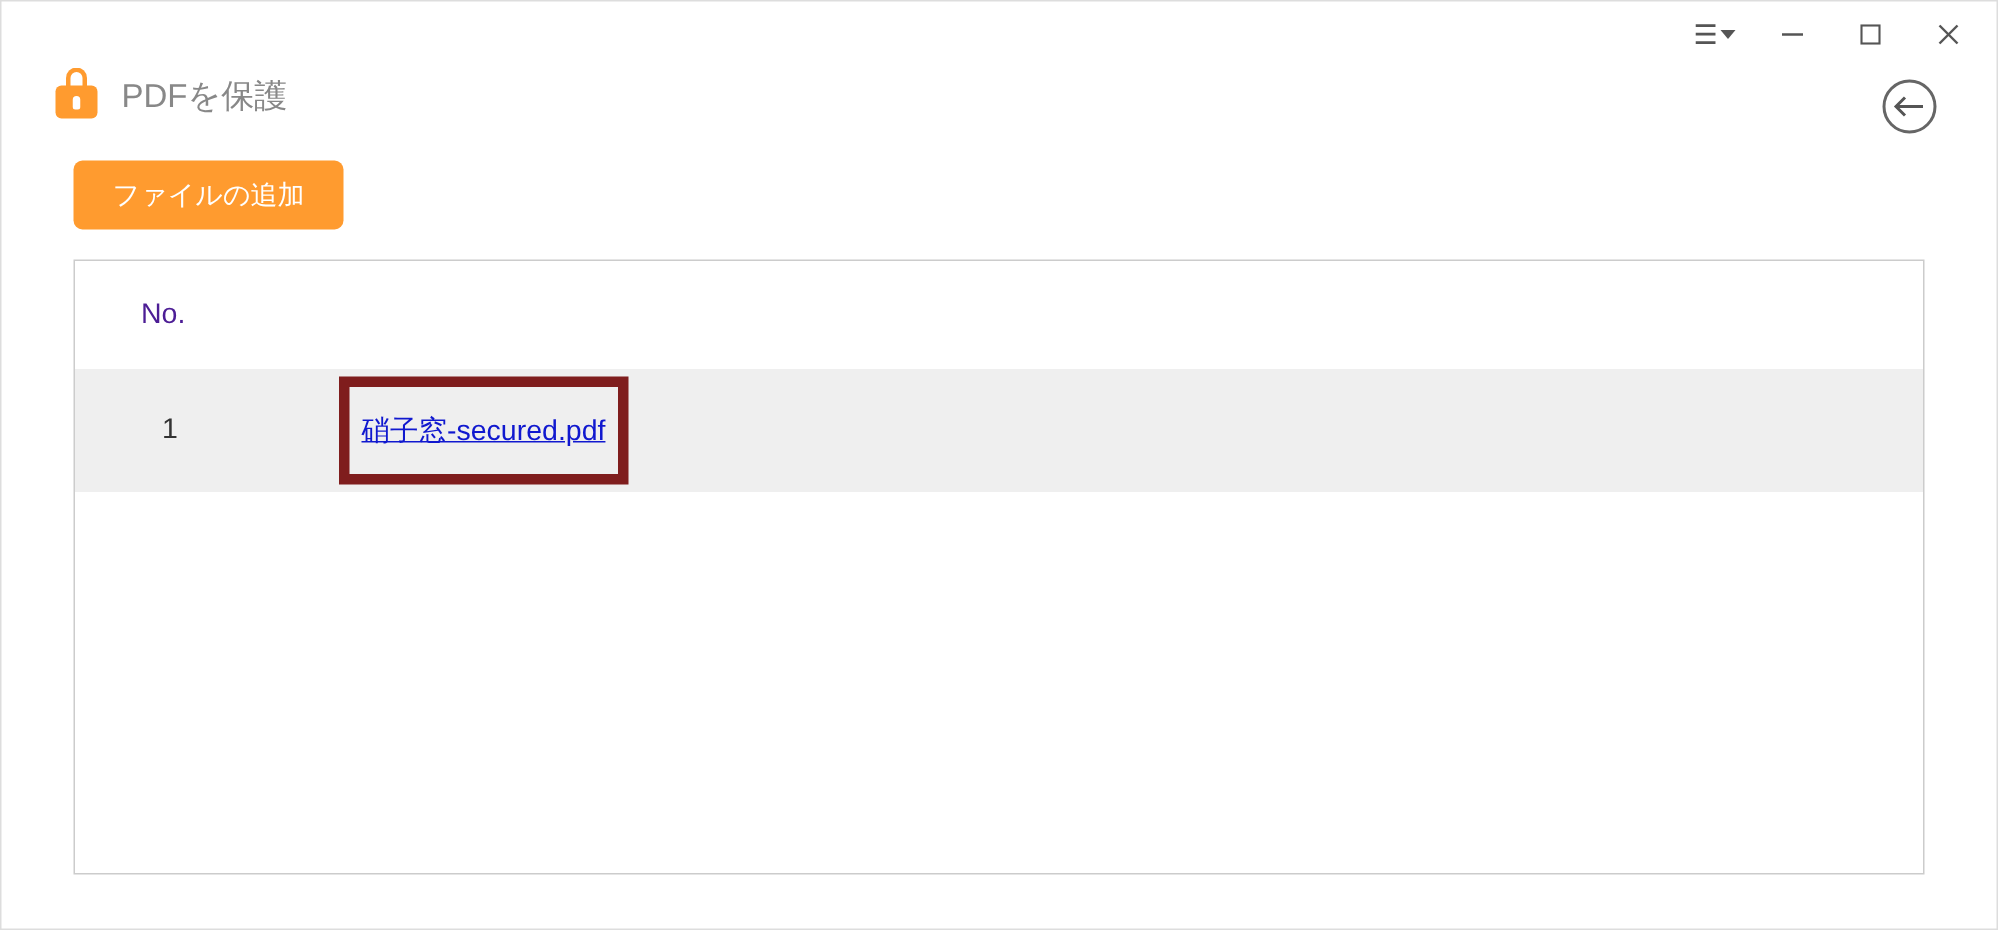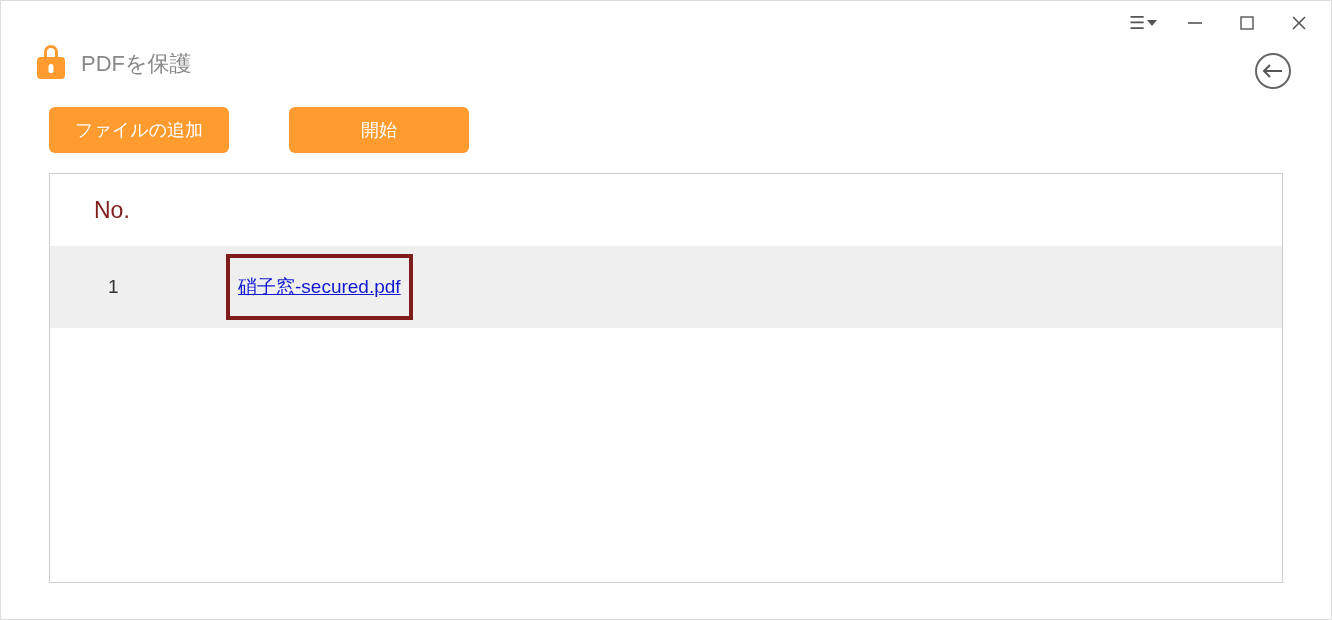--- a/index.html
+++ b/index.html
@@ -103,21 +103,21 @@
       border-radius: 50%;
       display: flex;
       align-items: center;
       justify-content: center;
       cursor: pointer;
       color: #555;
       font-size: 20px;
     }
     .toolbar {
       display: flex;
-      gap: 60px;
+      gap: 32px;
       padding: 12px 20px 20px 48px;
     }
     .btn {
       background: #ff9b2f;
       color: #fff;
       border: none;
       border-radius: 6px;
       height: 46px;
       min-width: 180px;
       font-size: 18px;
@@ -127,43 +127,43 @@
     .table-wrap {
       margin: 0 48px;
       border: 1px solid #ccc;
       height: 410px;
       background: #fff;
     }
     .thead {
       display: flex;
       align-items: center;
       height: 72px;
-      font-size: 23px;
-      color: #7f1d1d;
+      font-size: 19px;
+      color: #4c1d95;
     }
     .col-no { width: 160px; padding-left: 44px; }
     .col-name { flex: 1; }
     .col-status { width: 330px; padding-left: 16px; }
     .trow {
       display: flex;
       align-items: center;
       height: 82px;
       background: #efefef;
       font-size: 19px;
       color: #333;
     }
     .trow .col-no { padding-left: 58px; }
     .status-link {
       color: #1018cf;
       text-decoration: underline;
       cursor: pointer;
       display: inline-block;
     }
     .status-box {
-      border: 4px solid #7f1d1d;
+      border: 7px solid #7f1d1d;
       display: inline-block;
       padding: 16px 8px;
     }
   </style>
 </head>
 <body>
 
 <div class="titlebar">
   <div class="tb-btn">
     <span class="menu-icon">
@@ -200,21 +200,20 @@
 
 <div class="back-btn">
   <svg width="22" height="14" viewBox="0 0 22 14">
     <line x1="2" y1="7" x2="20" y2="7" stroke="#555" stroke-width="2"></line>
     <polyline points="8,1 2,7 8,13" fill="none" stroke="#555" stroke-width="2"></polyline>
   </svg>
 </div>
 
 <div class="toolbar">
   <button class="btn">ファイルの追加</button>
-  <button class="btn">開始</button>
 </div>
 
 <div class="table-wrap">
   <div class="thead">
     <div class="col-no">No.</div>
   </div>
   <div class="trow">
     <div class="col-no">1</div>
     <div class="col-status">
       <span class="status-box">

